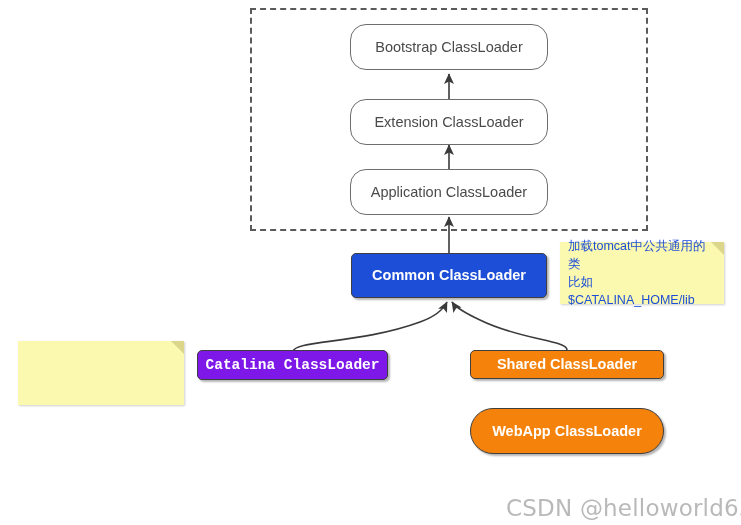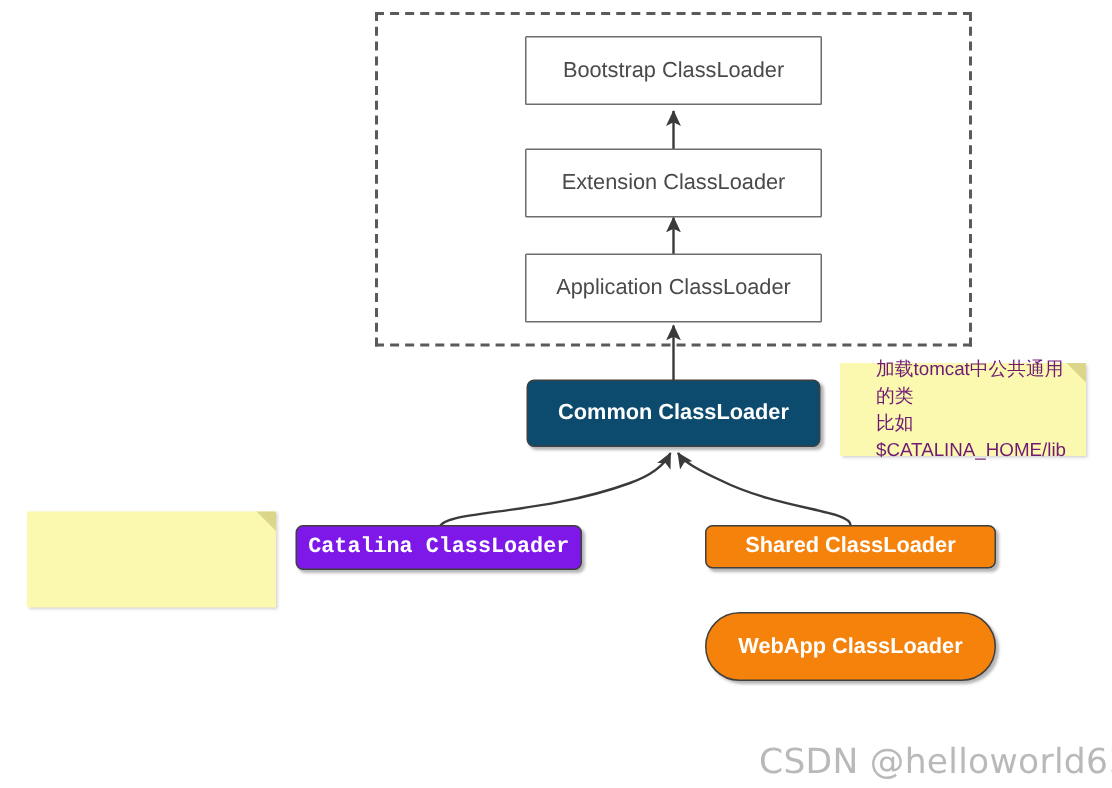--- a/index.html
+++ b/index.html
@@ -38,45 +38,45 @@
     align-items: center;
     justify-content: center;
     text-align: center;
     line-height: 1.15;
   }
 
   
   .node.plain {
     background: #ffffff;
     border: 1.4px solid #6d6d6d;
-    border-radius: 1px;
+    border-radius: 16px;
     color: #4a4a4a;
     font-size: 14.5px;
     font-weight: 400;
   }
 
   
   .node.filled {
     border: 1.6px solid #3f3f3f;
     border-radius: 5px;
     color: #ffffff;
     font-size: 14.5px;
     font-weight: bold;
     box-shadow: 2px 2px 2px rgba(90,90,90,0.45);
   }
 
   
   .note {
     position: absolute;
     box-sizing: border-box;
     background: #fbf9af;
-    color: #701a75;
+    color: #1d4ed8;
     font-size: 12.5px;
     line-height: 1.45;
-    padding: 10px 24px;
+    padding: 10px 8px;
     display: flex;
     align-items: center;
     box-shadow: 1px 1px 2px rgba(120,120,120,0.35);
   }
   .note .fold {
     position: absolute;
     top: 0;
     right: 0;
     width: 0;
     height: 0;
@@ -137,21 +137,21 @@
   </div>
 
   <div class="node plain" style="left:350px; top:99px; width:198px; height:46px;align-items:center;">
     <span>Extension ClassLoader</span>
   </div>
 
   <div class="node plain" style="left:350px; top:169px; width:198px; height:46px;">
     <span>Application ClassLoader</span>
   </div>
 
-  <div class="node filled" style="left:351px; top:253px; width:196px; height:45px; background:#0c4a6e;">
+  <div class="node filled" style="left:351px; top:253px; width:196px; height:45px; background:#1d4ed8;">
     <span>Common ClassLoader</span>
   </div>
 
   <div class="node filled" style="left:197px; top:350px; width:191px; height:30px; background:#7d18e8;font-family:Liberation Mono, monospace;">
     <span>Catalina ClassLoader</span>
   </div>
 
   <div class="node filled" style="left:470px; top:350px; width:194px; height:29px; background:#f5820b;">
     <span>Shared ClassLoader</span>
   </div>

